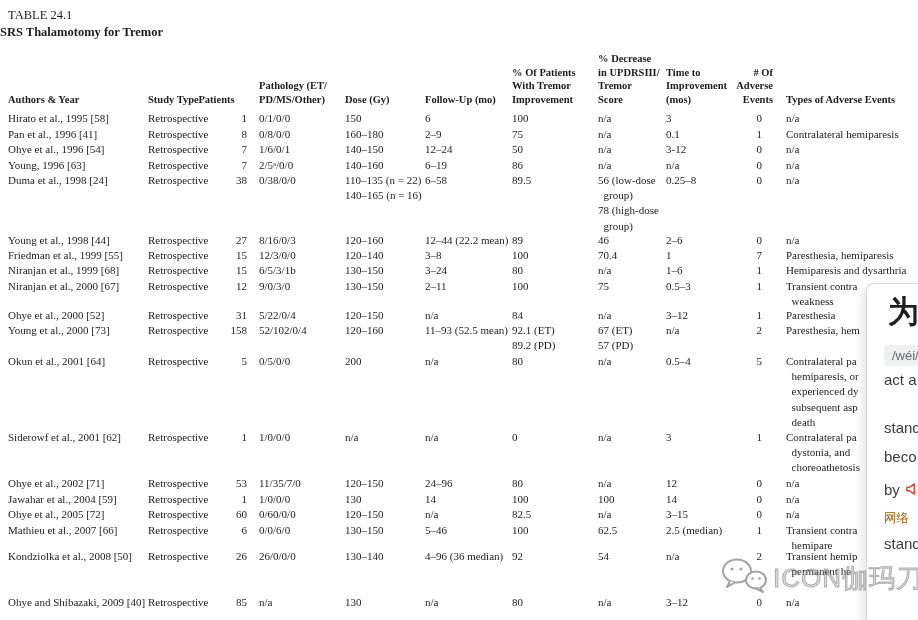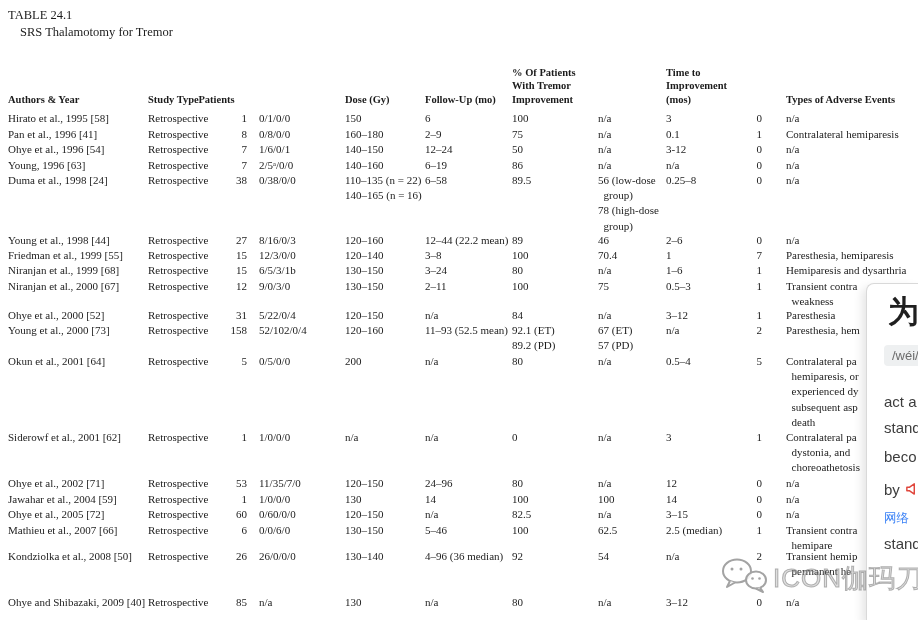--- a/index.html
+++ b/index.html
@@ -1,19 +1,19 @@
 <!DOCTYPE html>
 <html><head>
 <meta charset="utf-8">
 <style>
   html,body{margin:0;padding:0}
   body{width:918px;height:620px;background:#ffffff;position:relative;overflow:hidden;
        font-family:"Liberation Serif",serif;color:#1c1c1c}
   .title1{position:absolute;left:8px;top:8px;font-weight:normal;font-size:12.5px}
-  .title2{position:absolute;left:20px;top:25px;font-weight:normal;font-size:12.5px}
+  .title2{position:absolute;left:0;top:25px;font-weight:bold;font-size:12.5px}
 
   .thead{position:absolute;left:0;top:46px;height:60px;width:918px}
   .hc{position:absolute;bottom:0;font-weight:bold;font-size:10.5px;line-height:13.5px;white-space:pre-line}
   .h0{left:8px;width:140px}.h1{left:148px;width:58px}.h2{left:186px;width:61px;text-align:center}
   .h3{left:259px;width:88px}.h4{left:345px;width:78px}.h5{left:425px;width:88px}
   .h6{left:512px;width:84px}.h7{left:598px;width:70px}.h8{left:666px;width:76px}
   .h9{left:700px;width:73px;text-align:right}.h10{left:786px;width:132px}
 
   .tbody{position:absolute;left:0;top:0;width:918px;height:607px;z-index:1}
   .row{position:absolute;left:0;width:918px}
@@ -24,47 +24,56 @@
   .k9{left:700px;width:62px;text-align:right}.k10{left:786px;width:132px;white-space:pre}
 
   .popup{position:absolute;left:866px;top:283px;width:52px;height:337px;background:#ffffff;
          border:1px solid #d9d9d9;border-right:none;border-bottom:none;border-radius:8px 0 0 0;
          box-shadow:-4px 4px 10px rgba(0,0,0,.10);z-index:20;overflow:hidden;
          font-family:"Liberation Sans",sans-serif}
   .headword{position:absolute;left:21px;top:7px;font-size:31px;font-weight:600;color:#1f1f1f}
   .pill{position:absolute;left:17px;top:61px;background:#eef0f1;border-radius:4px;
         padding:3px 8px;font-size:13px;color:#6b6b6b;white-space:nowrap}
   .def{position:absolute;left:17px;font-size:15px;color:#3d3d3d;white-space:nowrap}
-  .d0{top:109px}.d1{top:135px}.d2{top:164px}.d3{top:197px}
-  .weblabel{position:absolute;left:17px;top:226px;font-size:12.5px;color:#3b82f6;white-space:nowrap}
+  .d0{top:87px}.d1{top:135px}.d2{top:164px}.d3{top:197px}
+  .weblabel{position:absolute;left:17px;top:226px;font-size:12.5px;color:#a16207;white-space:nowrap}
   .webdef{position:absolute;left:17px;top:251px;font-size:15px;color:#3d3d3d;white-space:nowrap}
   .spk{display:inline-block;vertical-align:-1px;margin-left:5px}
 
   .watermark{position:absolute;left:720px;top:556px;z-index:30;display:flex;align-items:center;gap:5px;pointer-events:none}
   .wm-text{font-family:"Liberation Sans",sans-serif;font-size:26px;letter-spacing:1px;
            color:rgba(150,150,150,.30);-webkit-text-stroke:1px rgba(140,140,140,.65);white-space:nowrap}
 </style>
 </head>
 <body>
 
 <div class="title1">TABLE 24.1</div>
 <div class="title2">SRS Thalamotomy for Tremor</div>
 
 <div class="thead">
   <div class="hc h0">Authors &amp; Year</div>
   <div class="hc h1">Study Type</div>
   <div class="hc h2">Patients</div>
+  <div class="hc h3">Pathology (ET/
+PD/MS/Other)</div>
   <div class="hc h4">Dose (Gy)</div>
   <div class="hc h5">Follow-Up (mo)</div>
   <div class="hc h6">% Of Patients
 With Tremor
 Improvement</div>
+  <div class="hc h7">% Decrease
+in UPDRSIII/
+Tremor
+Score</div>
   <div class="hc h8">Time to
 Improvement
 (mos)</div>
+  <div class="hc h9"># Of
+Adverse
+Events</div>
   <div class="hc h10">Types of Adverse Events</div>
 </div>
 
 <div class="tbody" id="tbody">
     <div class="row" style="top: 111px;">
       <div class="cell k0">Hirato et al., 1995 [58]</div>
       <div class="cell k1">Retrospective</div>
       <div class="cell k2">1</div>
       <div class="cell k3">0/1/0/0</div>
       <div class="cell k4">150</div>

